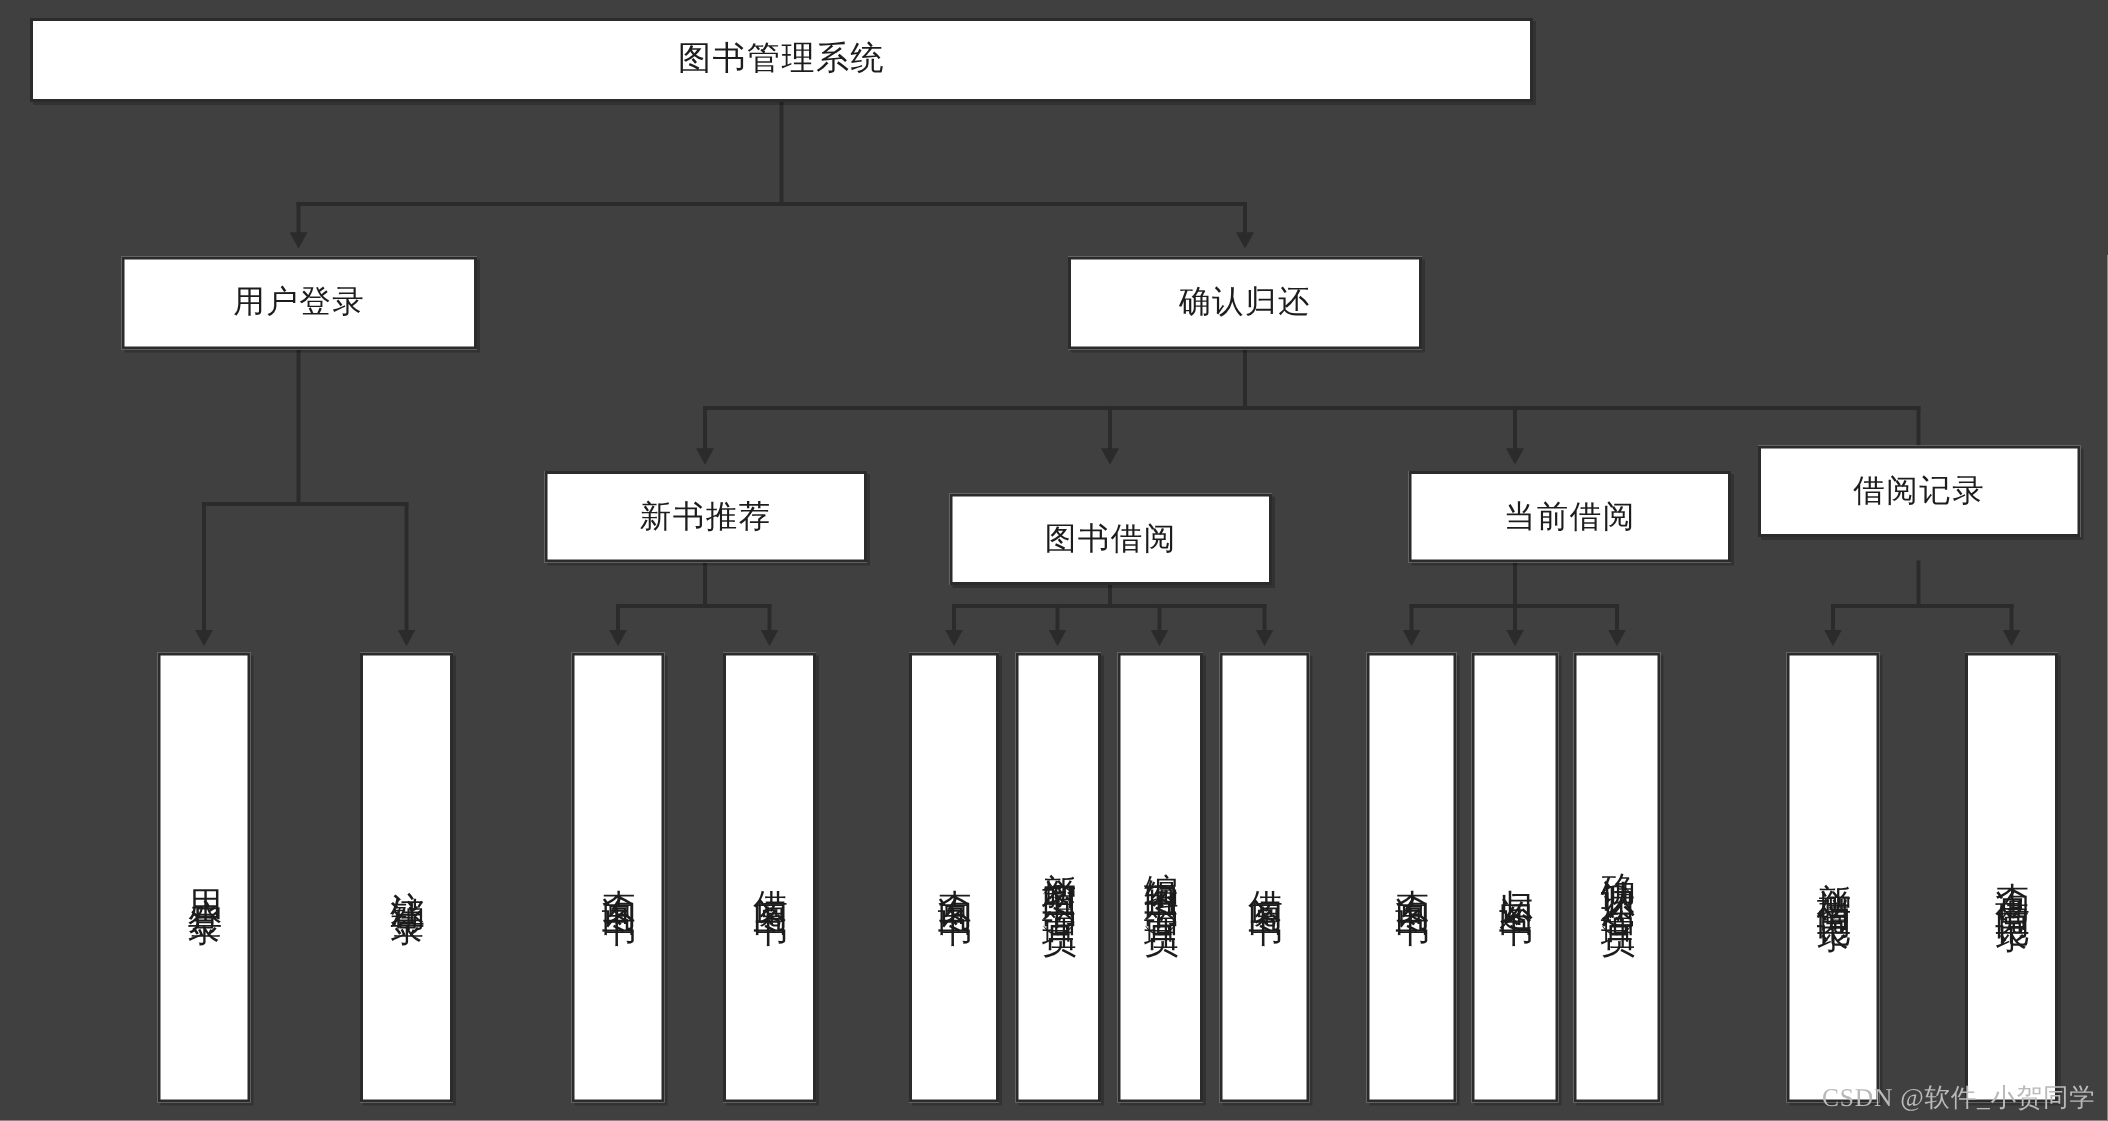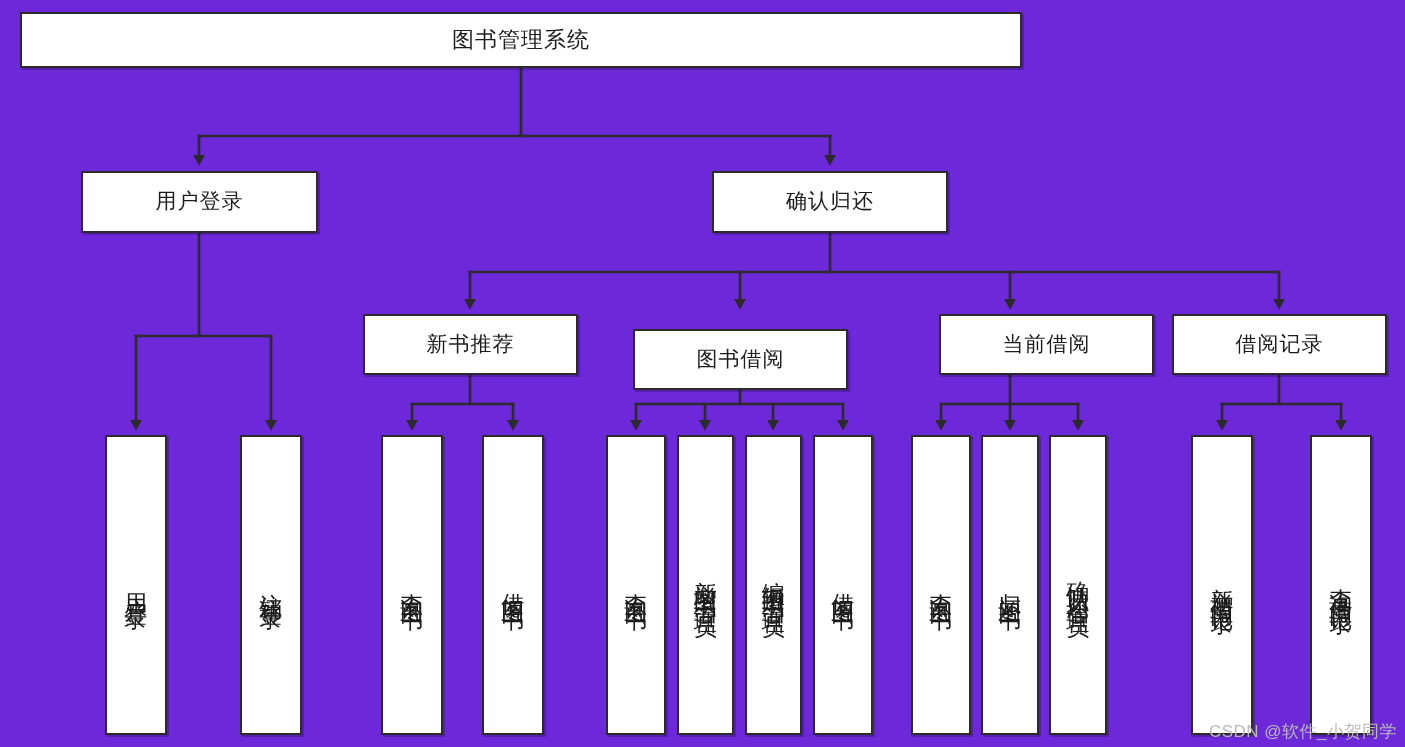--- a/index.html
+++ b/index.html
@@ -1,21 +1,21 @@
 <!DOCTYPE html>
 <html><head>
 <meta charset="utf-8">
 <style>
   html,body{margin:0;padding:0;background:#ffffff;}
   body{
     width:1405px;height:747px;overflow:hidden;
     font-family:"DejaVu Sans","Liberation Sans",sans-serif;
     color:#1a1a1a;
   }
-  #stage{position:relative;width:1405px;height:747px;background:#6d28d9;}
+  #stage{position:relative;width:1405px;height:747px;background:#404040;}
   svg#wires{position:absolute;left:0;top:0;width:1405px;height:747px;}
   .node{
     position:absolute;
     background:#ffffff;
     border:2px solid #2b2b2b;
     box-sizing:border-box;
     box-shadow:2px 2px 0 rgba(0,0,0,0.22);
     display:flex;align-items:center;justify-content:center;
     overflow:hidden;
   }
@@ -36,21 +36,21 @@
     line-height:1.06;
     letter-spacing:5px;
     max-height:285px;
   }
   .watermark{
     position:absolute;
     right:8px;bottom:4px;
     font-size:17px;
     color:#b9b9b9;
     letter-spacing:0.5px;
-    font-family:Liberation Sans, sans-serif;
+    font-family:Liberation Serif, serif;
     white-space:nowrap;
   }
 </style>
 </head>
 <body>
 
 <div id="stage">
 
   <svg id="wires" viewBox="0 0 1405 747" xmlns="http://www.w3.org/2000/svg">
     <defs>
@@ -115,21 +115,21 @@
 
   <div class="node horiz" style="left:363px;top:314px;width:215px;height:61px;">
     <span class="label">新书推荐</span>
   </div>
   <div class="node horiz" style="left:633px;top:314px;width:215px;height:61px;margin-top:15px;">
     <span class="label">图书借阅</span>
   </div>
   <div class="node horiz" style="left:903px;top:314px;width:215px;height:61px;margin-left:36px;">
     <span class="label">当前借阅</span>
   </div>
-  <div class="node horiz" style="left:1172px;top:314px;width:215px;height:61px;">
+  <div class="node horiz" style="left:1172px;top:297px;width:215px;height:61px;">
     <span class="label">借阅记录</span>
   </div>
 
   <div class="node vert" style="left:105px;top:435px;width:62px;height:300px;">
     <span class="label">用户登录</span>
   </div>
   <div class="node vert" style="left:240px;top:435px;width:62px;height:300px;">
     <span class="label">注销登录</span>
   </div>
 

